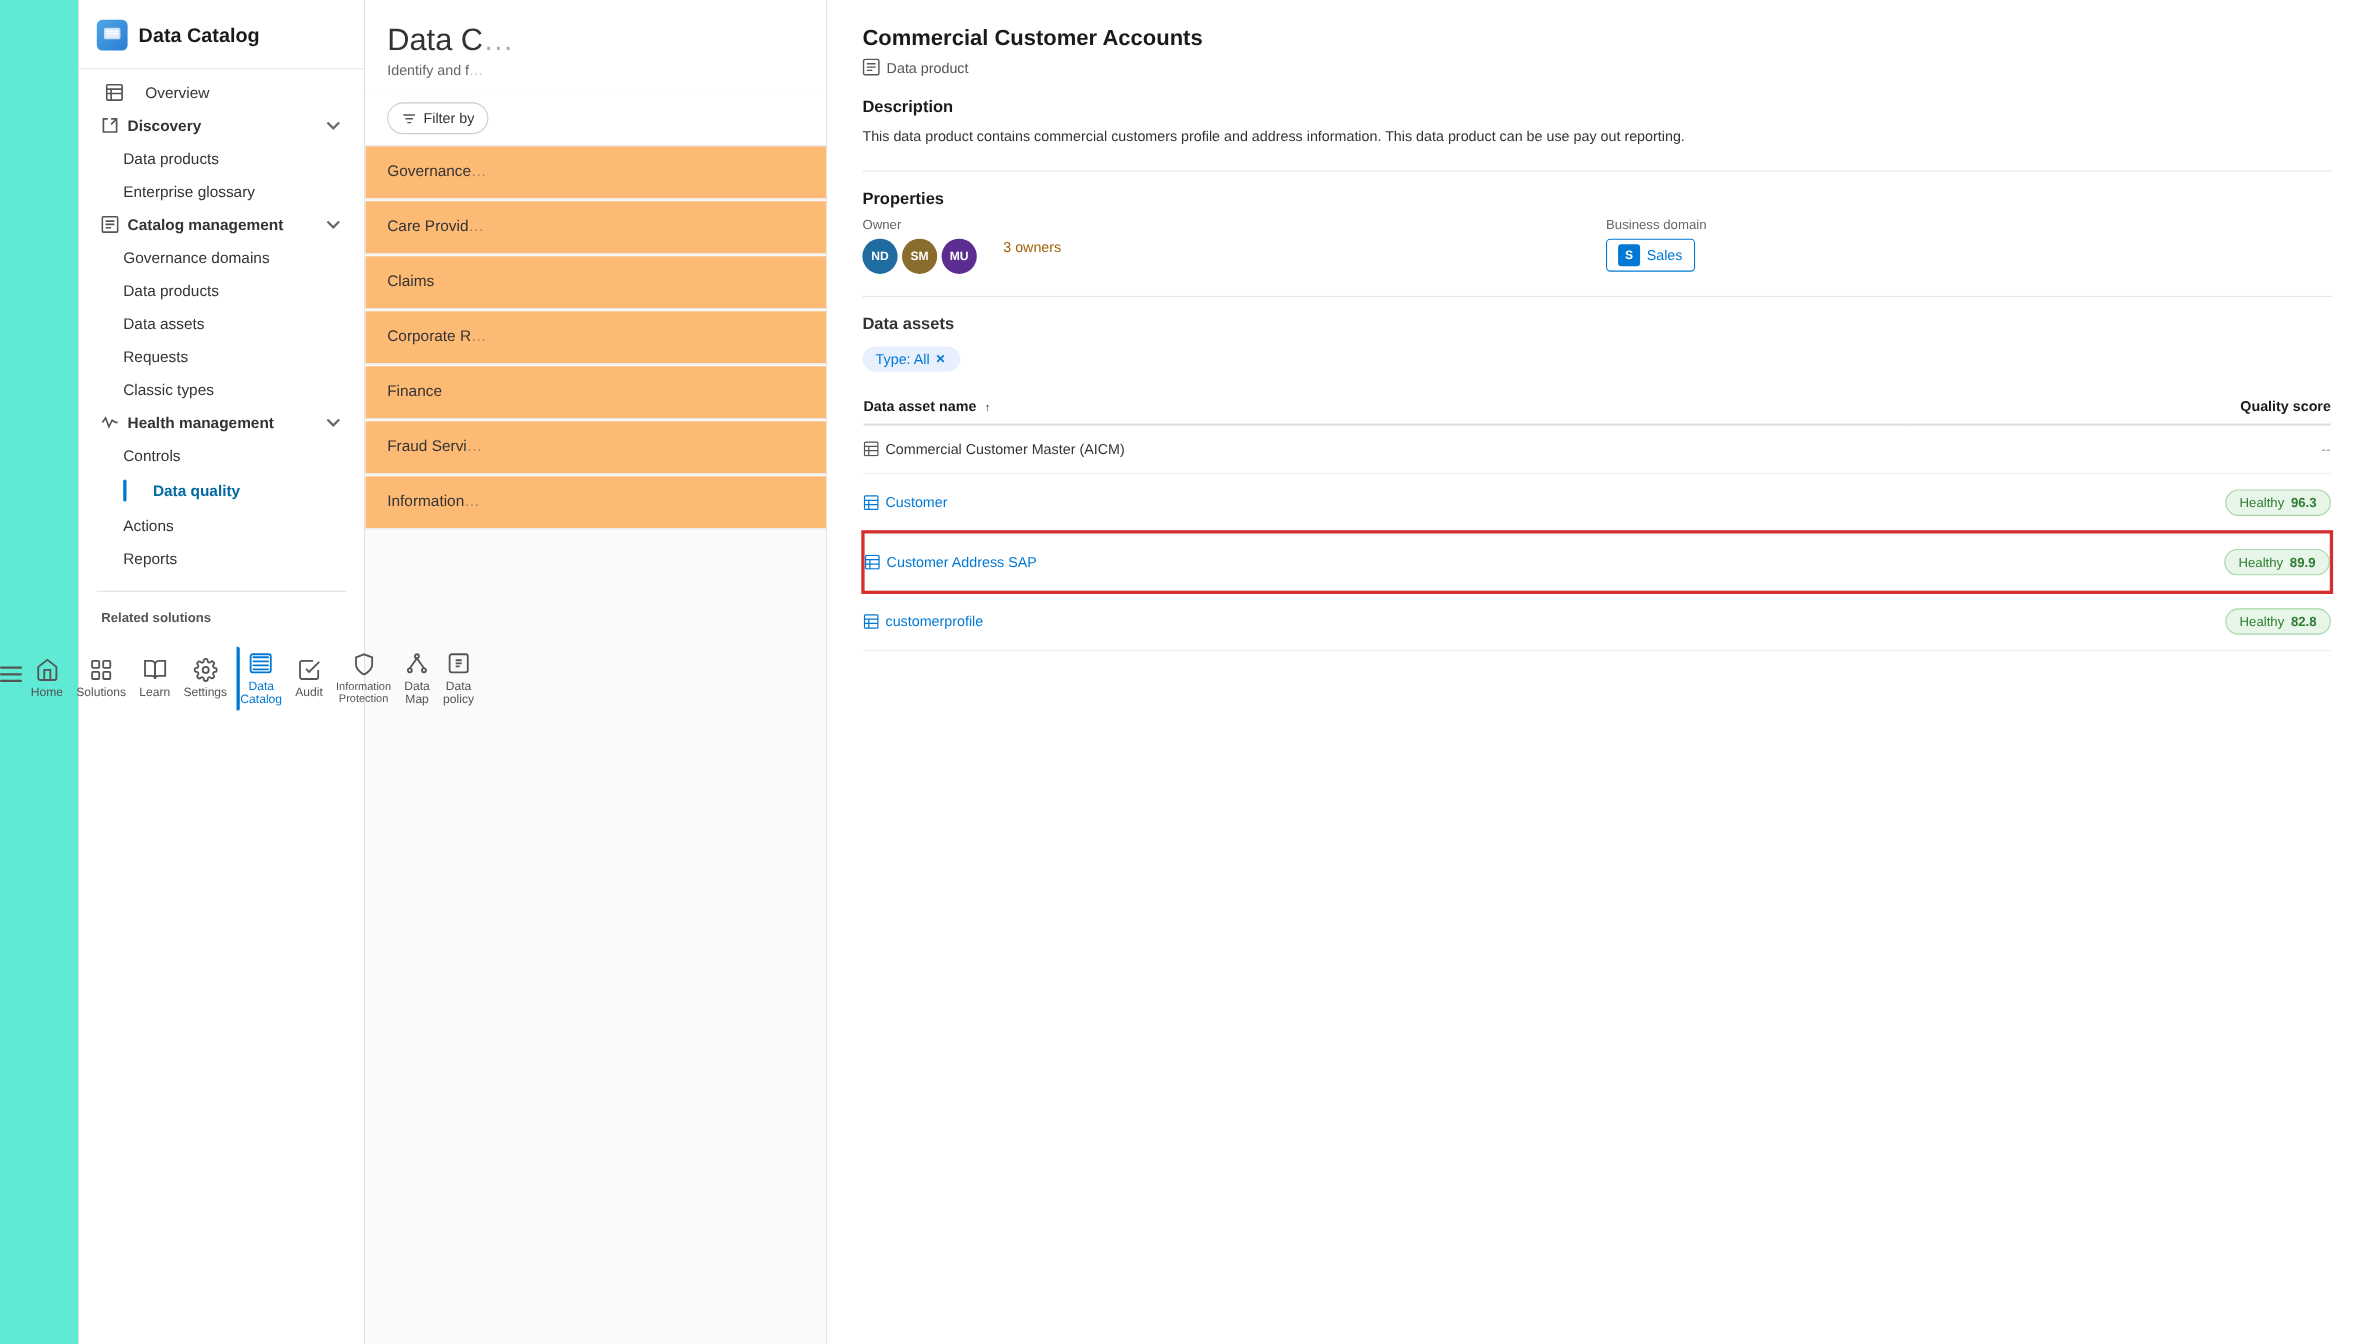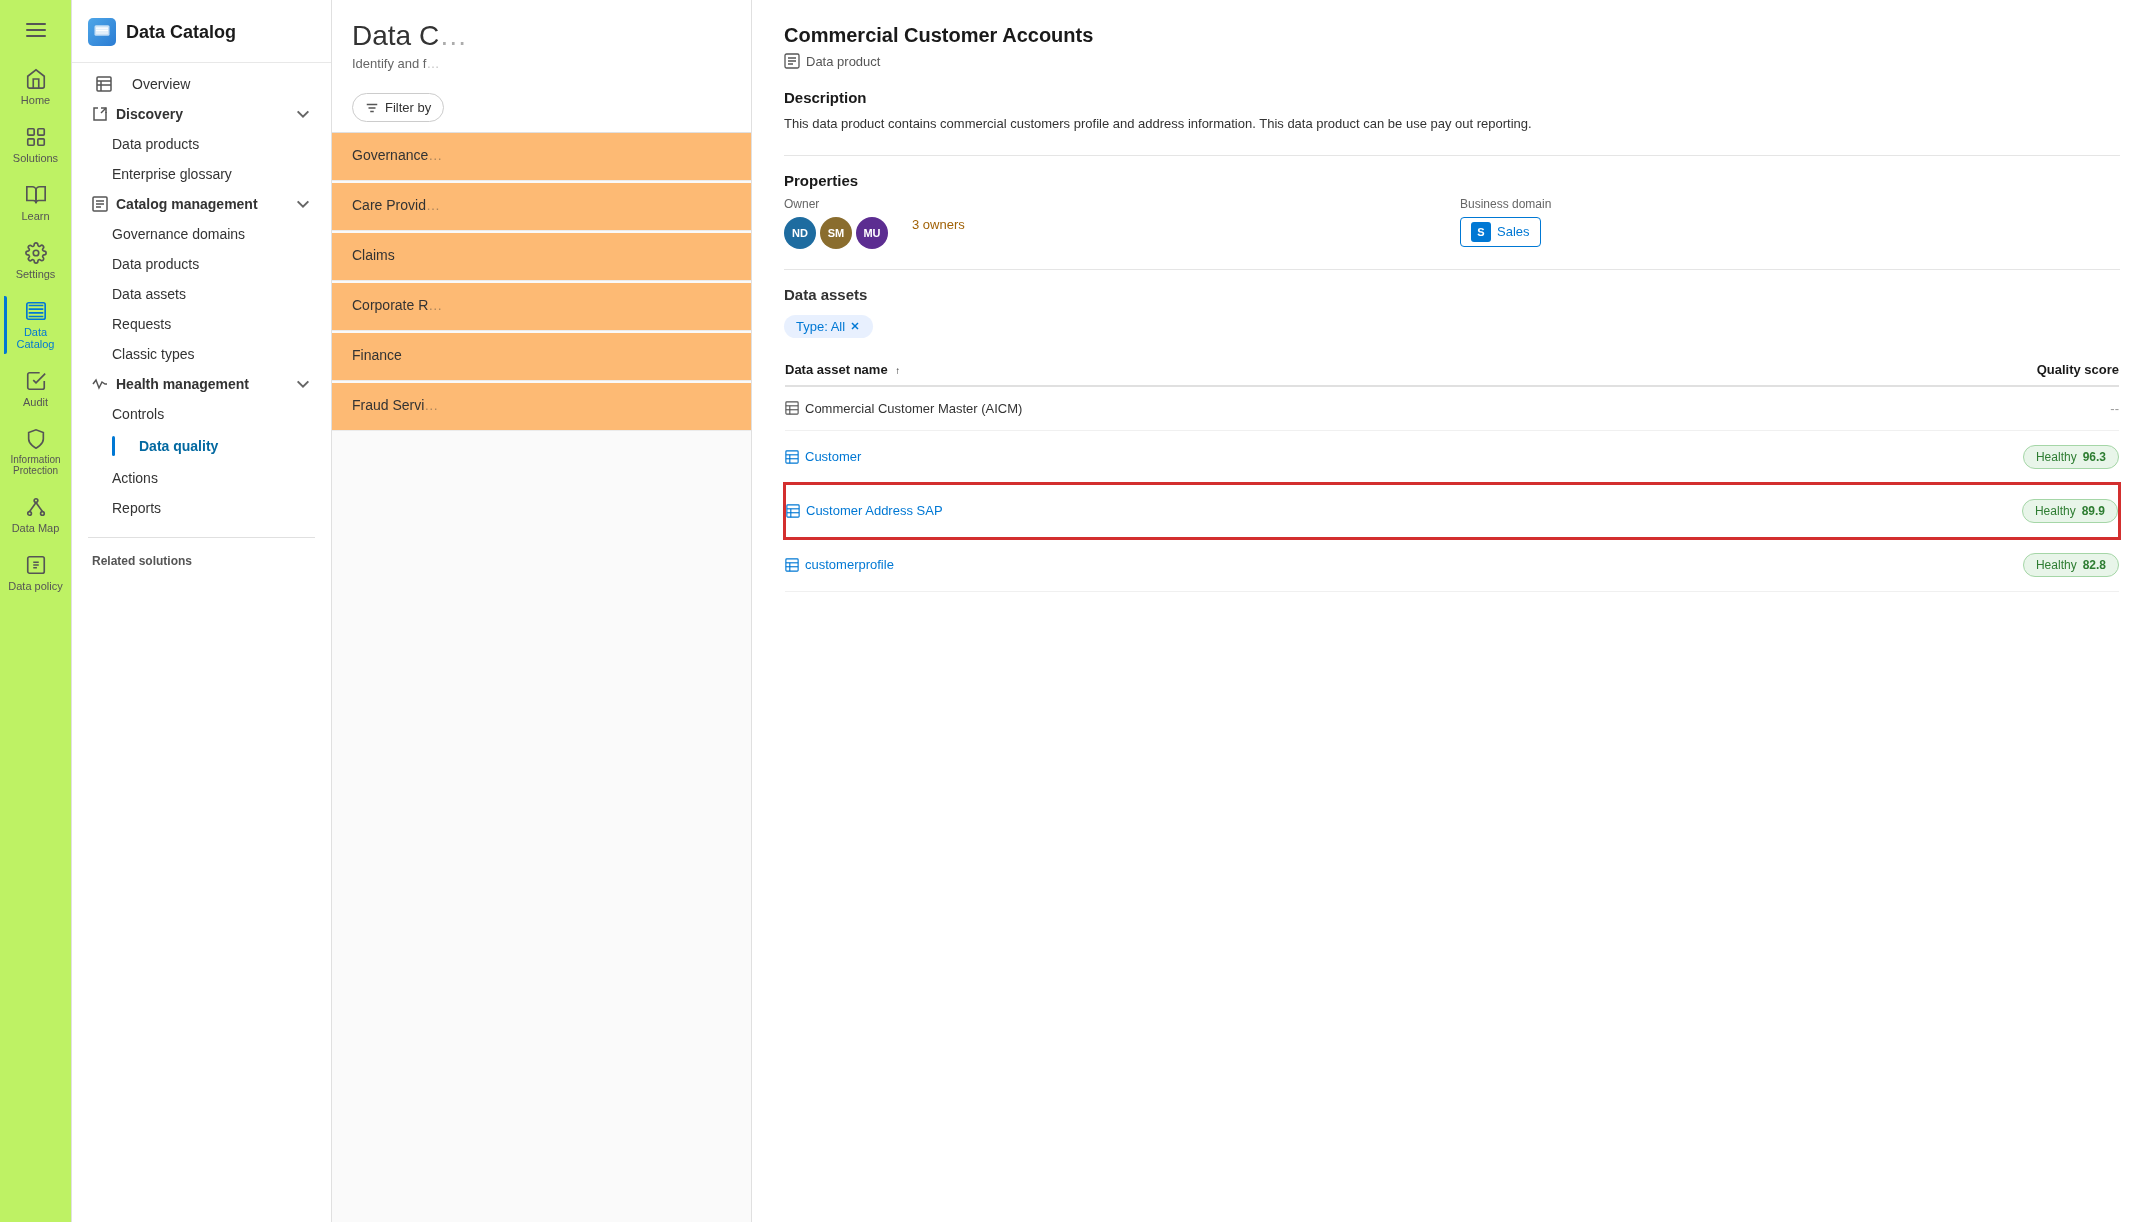--- a/index.html
+++ b/index.html
@@ -1,24 +1,24 @@
 <!DOCTYPE html>
 <html><head>
   <meta charset="utf-8">
   <style>
     * { box-sizing: border-box; margin: 0; padding: 0; }
     body { font-family: 'Segoe UI', Arial, sans-serif; background: #f5f5f5; display: flex; height: 100vh; overflow: hidden; font-size: 14px; color: #333; }
 
     
     .icon-nav {
       width: 72px;
-      background: #bef264;
+      background: #5eead4;
       border-right: 1px solid #e0e0e0;
       display: flex;
-      flex-direction: column;
+      flex-direction: row;
       align-items: center;
       padding-top: 12px;
       gap: 4px;
       flex-shrink: 0;
     }
     .icon-nav-item {
       display: flex;
       flex-direction: column;
       align-items: center;
       gap: 4px;
@@ -489,20 +489,23 @@
         <div class="catalog-list-item-name">Claims</div>
       </div>
       <div class="catalog-list-item">
         <div class="catalog-list-item-name">Corporate R<span style="opacity:0.4">…</span></div>
       </div>
       <div class="catalog-list-item">
         <div class="catalog-list-item-name">Finance</div>
       </div>
       <div class="catalog-list-item">
         <div class="catalog-list-item-name">Fraud Servi<span style="opacity:0.4">…</span></div>
+      </div>
+      <div class="catalog-list-item">
+        <div class="catalog-list-item-name">Information<span style="opacity:0.4">…</span></div>
       </div>
     </div>
   </div>
 
   <div class="detail-panel">
     <h1 class="detail-title">Commercial Customer Accounts</h1>
     <div class="detail-type-row">
       <svg width="16" height="16" viewBox="0 0 16 16" fill="none" stroke="#555" stroke-width="1.3">
         <rect x="1" y="1" width="14" height="14" rx="1.5"></rect>
         <path d="M4 5h8M4 8h8M4 11h5"></path>

